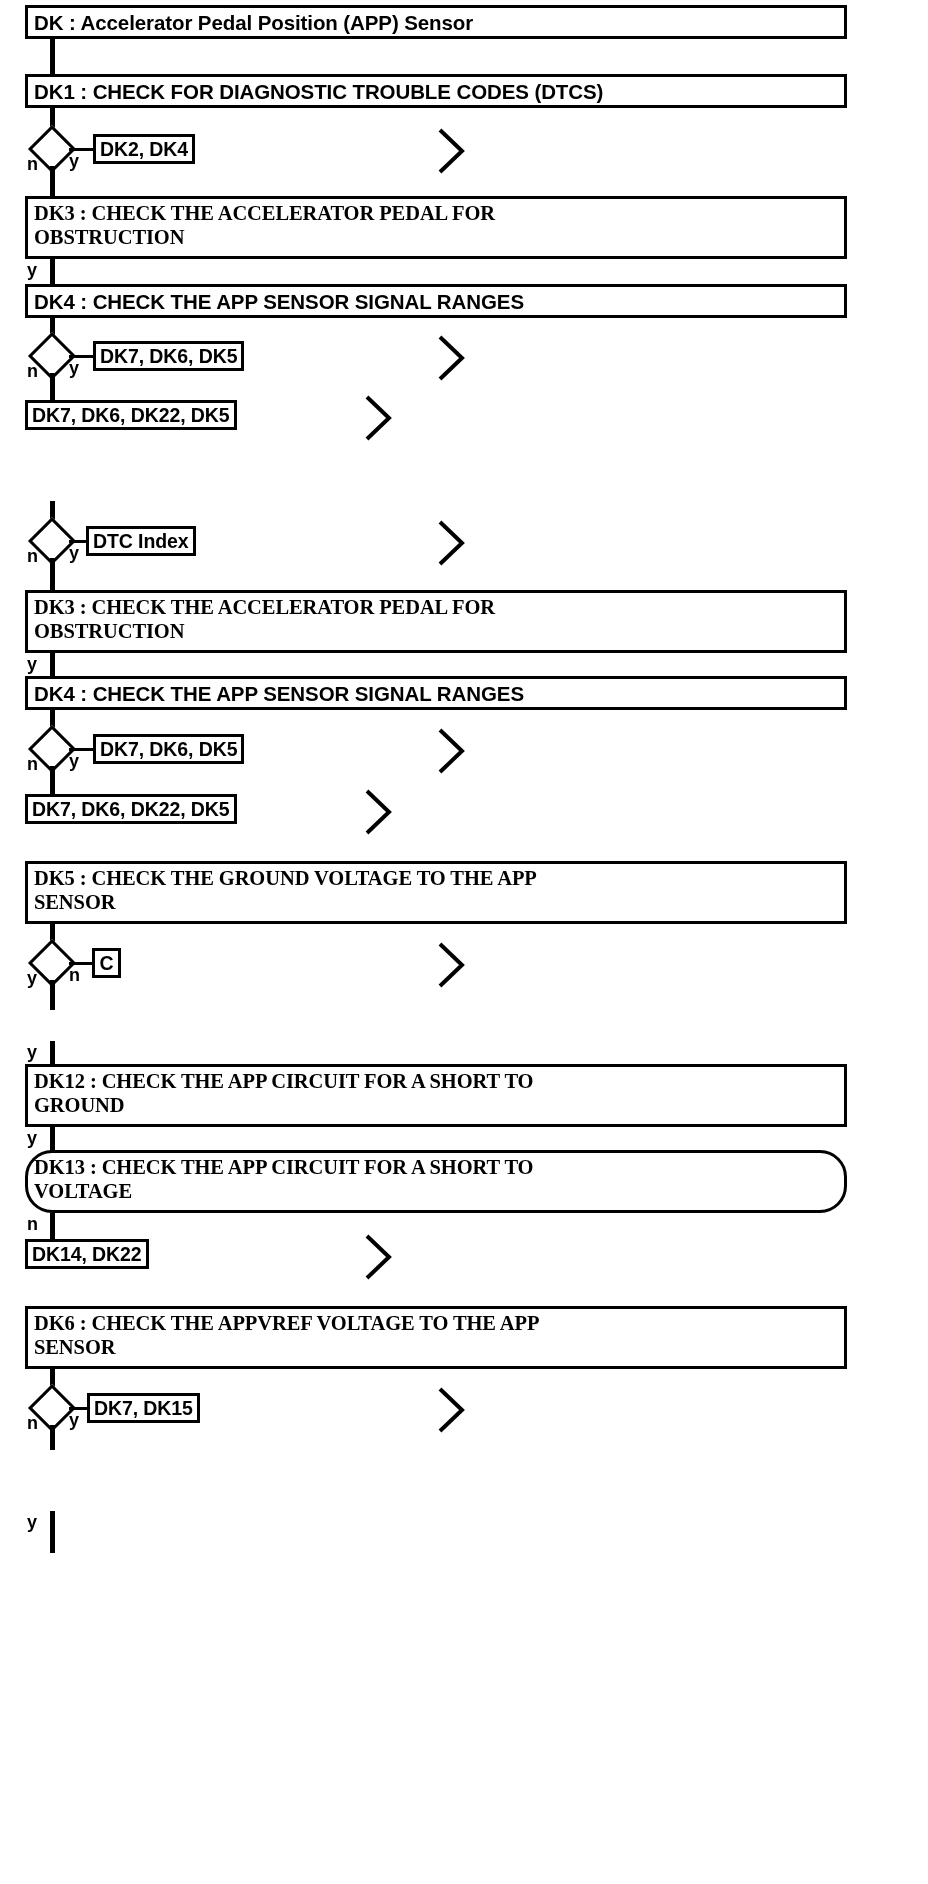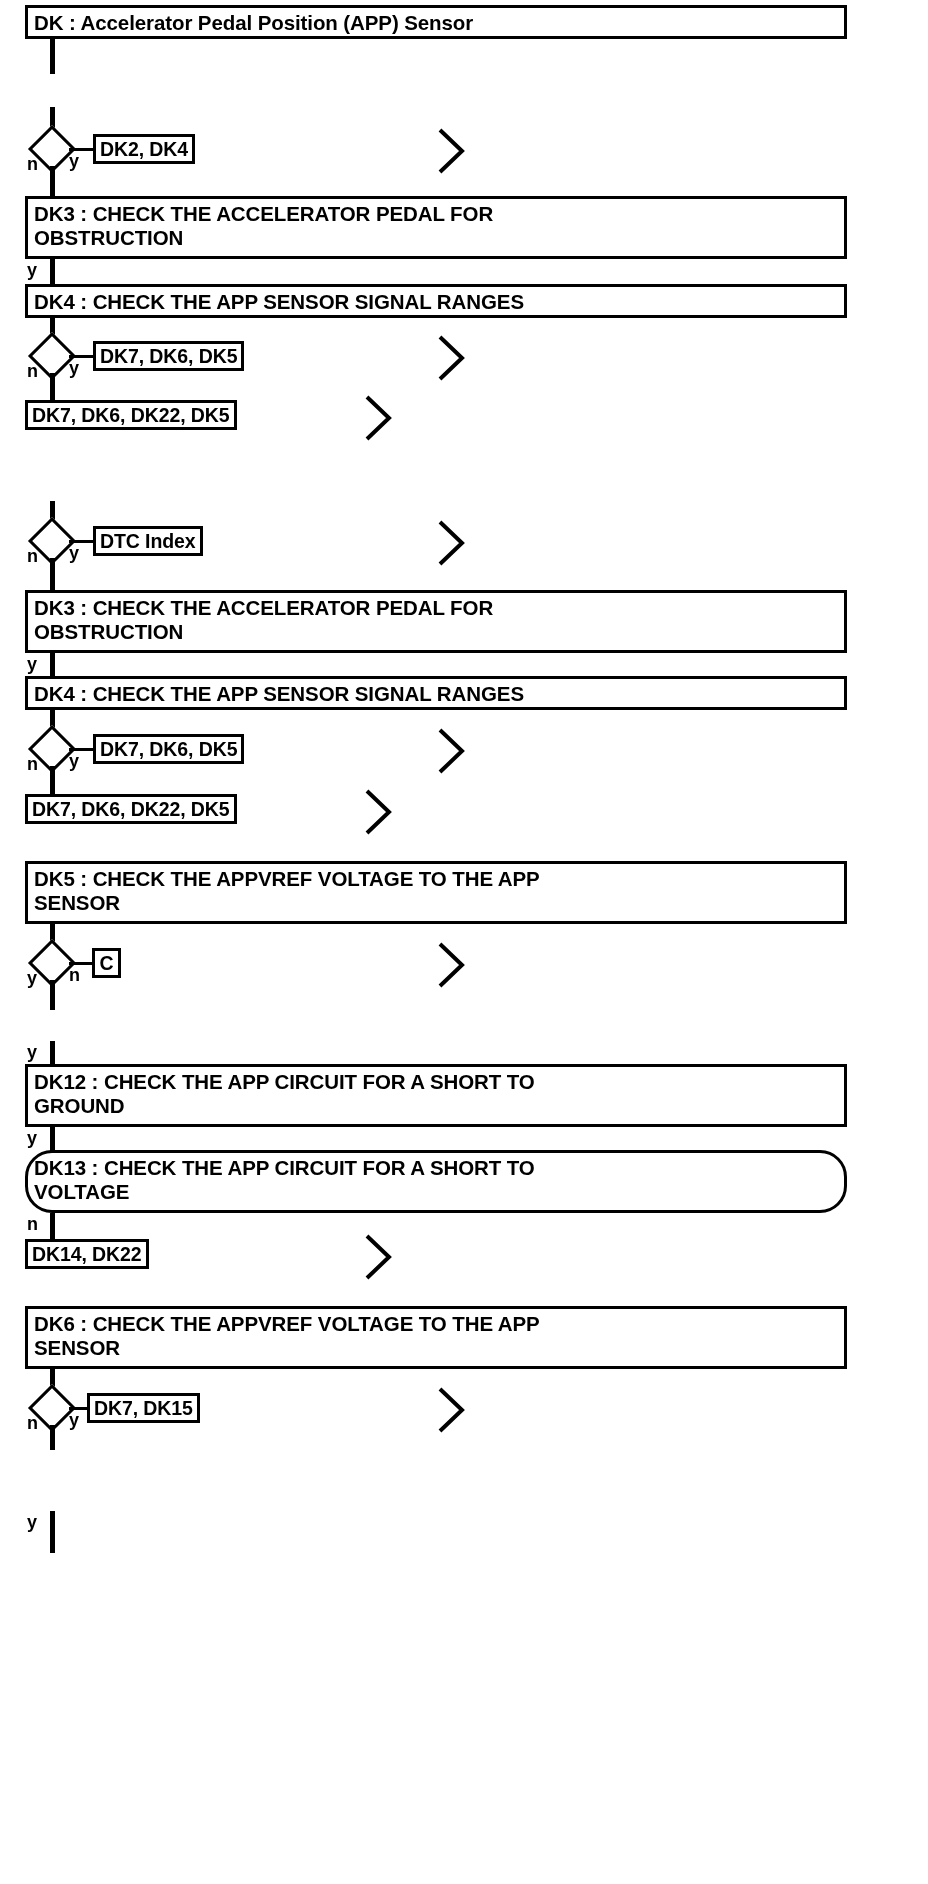--- a/index.html
+++ b/index.html
@@ -31,21 +31,21 @@
     border: 3px solid #000;
     background: #fff;
     padding: 3px 6px 4px 6px;
     font-size: 20.5px;
     font-weight: bold;
     line-height: 1.17;
     letter-spacing: -0.1px;
     white-space: pre-line;
   }
   .step-box.one-line { height: 34px; }
-  .step-box.two-line { height: 63px; }
+  .step-box.two-line { height: 63px; font-family: Liberation Serif, serif; }
 
   
   .ref-box {
     position: absolute;
     box-sizing: border-box;
     border: 3px solid #000;
     background: #fff;
     font-size: 19.5px;
     font-weight: bold;
     line-height: 24px;
@@ -97,20 +97,21 @@
 </style>
 </head>
 <body>
 
 <div id="canvas">
 
   <div class="step-box one-line" style="top:5px;">DK : Accelerator Pedal Position (APP) Sensor</div>
 
   <div class="vline" style="left:50px; top:38px; height:36px;"></div>
 
+  <div class="step-box one-line" style="top:74px;">DK1 : CHECK FOR DIAGNOSTIC TROUBLE CODES (DTCS)</div>
 
   <div class="vline" style="left:50px; top:107px; height:25px;"></div>
   <div class="diamond" style="left:35px; top:132px;"></div>
   <div class="hline" style="left:69px; top:148px; width:27px;"></div>
   <div class="ref-box" style="left:93px; top:134px;">DK2, DK4</div>
   <div class="branch-label" style="left:27px; top:155px;">n</div>
   <div class="branch-label" style="left:69px; top:152px;">y</div>
   <div class="chevron" style="left:434px; top:124px;">
     <svg width="34" height="54" viewBox="0 0 34 54">
       <polyline points="6,6 28,27 6,48" fill="none" stroke="#000" stroke-width="4"></polyline>
@@ -143,21 +144,21 @@
   <div class="chevron" style="left:361px; top:391px;">
     <svg width="34" height="54" viewBox="0 0 34 54">
       <polyline points="6,6 28,27 6,48" fill="none" stroke="#000" stroke-width="4"></polyline>
     </svg>
   </div>
 
 
   <div class="vline" style="left:50px; top:501px; height:23px;"></div>
   <div class="diamond" style="left:35px; top:524px;"></div>
   <div class="hline" style="left:69px; top:540px; width:27px;"></div>
-  <div class="ref-box" style="left:93px; top:526px;">DTC Index</div>
+  <div class="ref-box" style="left:86px; top:526px;">DTC Index</div>
   <div class="branch-label" style="left:27px; top:547px;">n</div>
   <div class="branch-label" style="left:69px; top:544px;">y</div>
   <div class="chevron" style="left:434px; top:516px;">
     <svg width="34" height="54" viewBox="0 0 34 54">
       <polyline points="6,6 28,27 6,48" fill="none" stroke="#000" stroke-width="4"></polyline>
     </svg>
   </div>
 
   <div class="vline" style="left:50px; top:558px; height:32px;"></div>
 
@@ -181,21 +182,21 @@
   </div>
 
   <div class="vline" style="left:50px; top:766px; height:30px;"></div>
   <div class="ref-box" style="left:25px; top:794px;">DK7, DK6, DK22, DK5</div>
   <div class="chevron" style="left:361px; top:785px;">
     <svg width="34" height="54" viewBox="0 0 34 54">
       <polyline points="6,6 28,27 6,48" fill="none" stroke="#000" stroke-width="4"></polyline>
     </svg>
   </div>
 
-  <div class="step-box two-line" style="top:861px;">DK5 : CHECK THE APPVREF VOLTAGE TO THE APP
+  <div class="step-box two-line" style="top:861px;">DK5 : CHECK THE GROUND VOLTAGE TO THE APP
 SENSOR</div>
 
   <div class="vline" style="left:50px; top:924px; height:22px;"></div>
   <div class="diamond" style="left:35px; top:946px;"></div>
   <div class="hline" style="left:69px; top:962px; width:24px;"></div>
   <div class="ref-box" style="left:92px; top:948px; width:29px; text-align:center;">C</div>
   <div class="branch-label" style="left:27px; top:969px;">y</div>
   <div class="branch-label" style="left:69px; top:966px;">n</div>
   <div class="chevron" style="left:434px; top:938px;">
     <svg width="34" height="54" viewBox="0 0 34 54">

